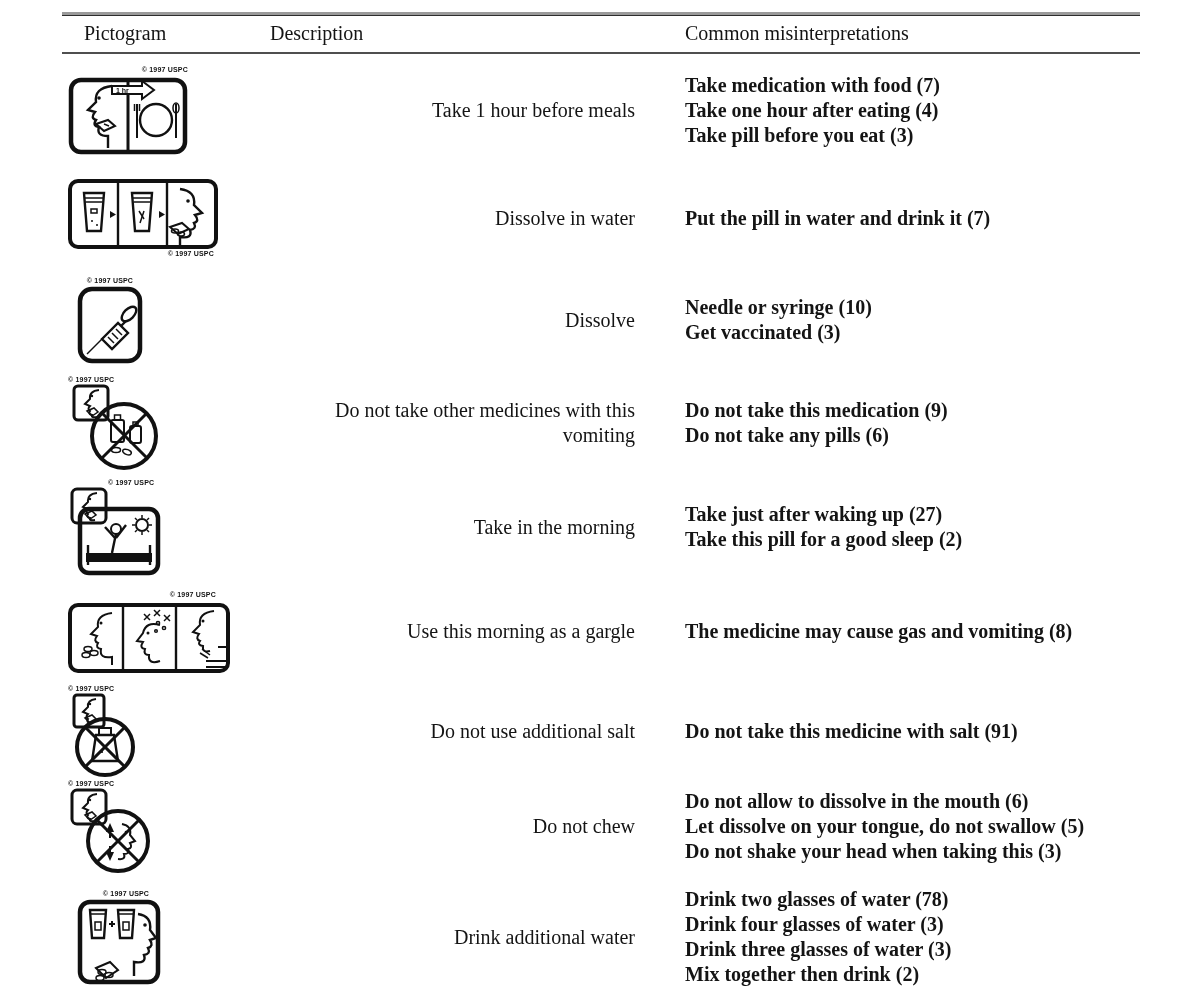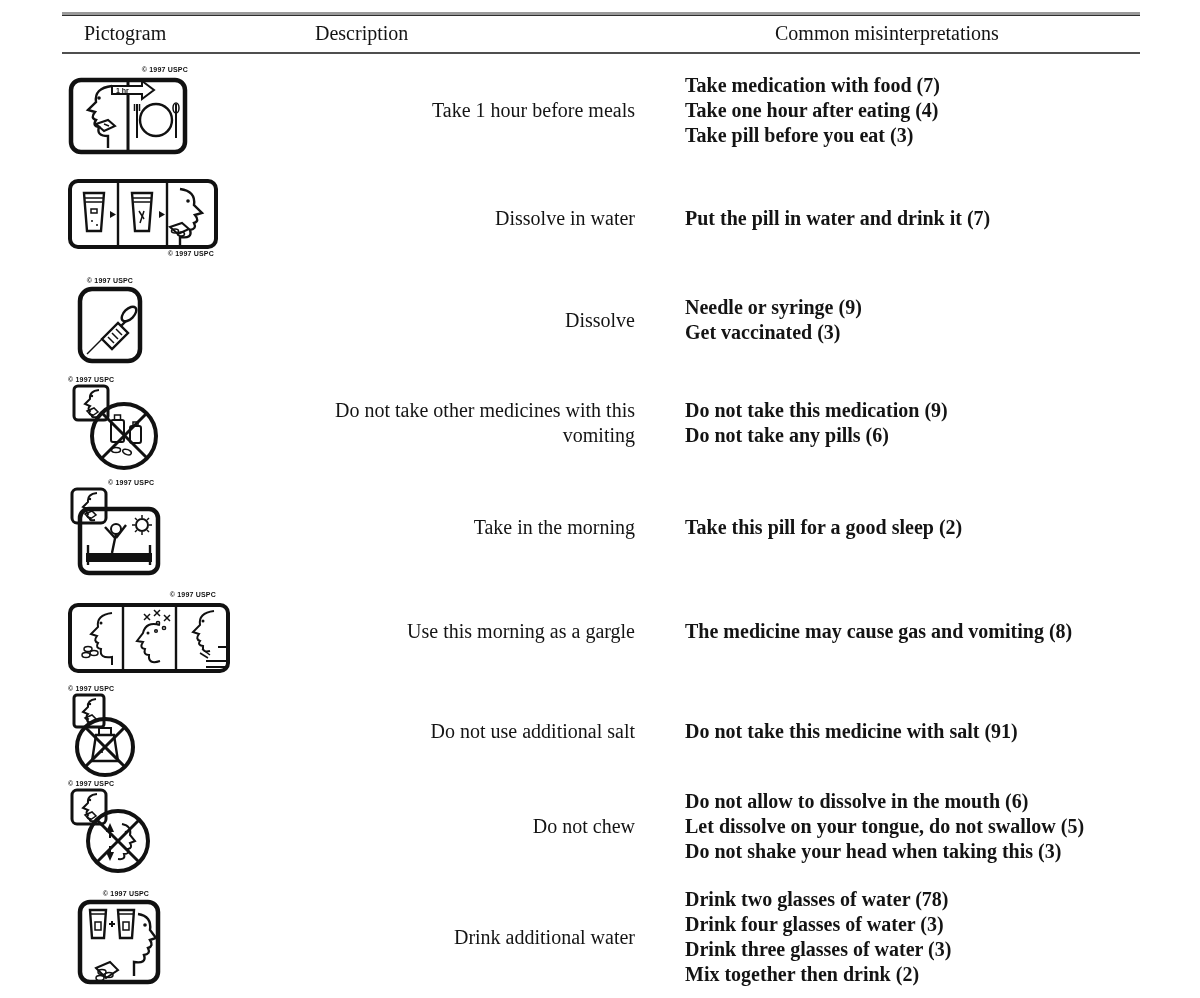--- a/index.html
+++ b/index.html
@@ -6,21 +6,21 @@
   body{
     width:1200px;height:998px;position:relative;background:#ffffff;
     font-family:"Liberation Serif", serif;color:#141414;
     overflow:hidden;
   }
   .table{position:absolute;left:62px;top:12px;width:1078px;}
   .rule-top{height:3px;background:#9a9a9a;border-bottom:1.5px solid #2d2d2d;}
   .hdr{
     display:grid;grid-template-columns:208px 415px 1fr;
     padding:5px 0 7px 0;border-bottom:2px solid #4f4f4f;
-    font-size:20px;line-height:24px;gap:45px;
+    font-size:20px;line-height:24px;
   }
   .hdr .h-picto{padding-left:22px;}
   .row{display:grid;grid-template-columns:208px 415px 1fr;align-items:center;}
   .cell-icon{padding-left:6px;}
   .icon-wrap{display:flex;flex-direction:column;width:max-content;}
   .cr{
     font-family:"Liberation Sans", sans-serif;font-size:7px;font-weight:bold;
     letter-spacing:.2px;white-space:nowrap;color:#111;line-height:9px;
   }
   .desc{font-size:20px;line-height:25px;max-width:365px;text-align:right;}
@@ -130,21 +130,21 @@
           <line class="s sw15" x1="32" y1="52" x2="38" y2="58"></line>
           <line class="s sw15" x1="36" y1="48" x2="42" y2="54"></line>
           <line class="s sw15" x1="40" y1="44" x2="46" y2="50"></line>
           <line class="s sw25" x1="45" y1="41" x2="50" y2="36"></line>
           <ellipse class="s sw25" cx="53" cy="29" rx="9" ry="5" transform="rotate(-45 53 29)"></ellipse>
         </svg>
       </div>
     </div>
     <div class="desc">Dissolve</div>
     <div class="mis">
-      <div>Needle or syringe (9)</div>
+      <div>Needle or syringe (10)</div>
       <div>Get vaccinated (3)</div>
     </div>
   </div>
 
   <div class="row r4">
     <div class="cell-icon">
       <div class="icon-wrap">
         <div class="cr" style="text-align:left;">© 1997 USPC</div>
         <svg width="94" height="88" viewBox="0 0 94 88">
           <rect class="fillw sw3" x="6" y="2" width="34" height="34" rx="4"></rect>
@@ -194,20 +194,21 @@
           <line class="s sw25" x1="82" y1="58" x2="82" y2="78"></line>
           <circle class="s sw2" cx="48" cy="42" r="5"></circle>
           <path class="s sw25" d="M48,47 Q46,56 44,66"></path>
           <line class="s sw25" x1="47" y1="51" x2="37" y2="40"></line>
           <line class="s sw25" x1="48" y1="51" x2="58" y2="38"></line>
         </svg>
       </div>
     </div>
     <div class="desc">Take in the morning</div>
     <div class="mis">
+      <div>Take just after waking up (27)</div>
       <div>Take this pill for a good sleep (2)</div>
     </div>
   </div>
 
   <div class="row r6">
     <div class="cell-icon">
       <div class="icon-wrap">
         <div class="cr" style="text-align:right;padding-right:14px;">© 1997 USPC</div>
         <svg width="162" height="74" viewBox="0 0 162 74">
           <rect class="s sw4" x="2" y="6" width="158" height="66" rx="8"></rect>

